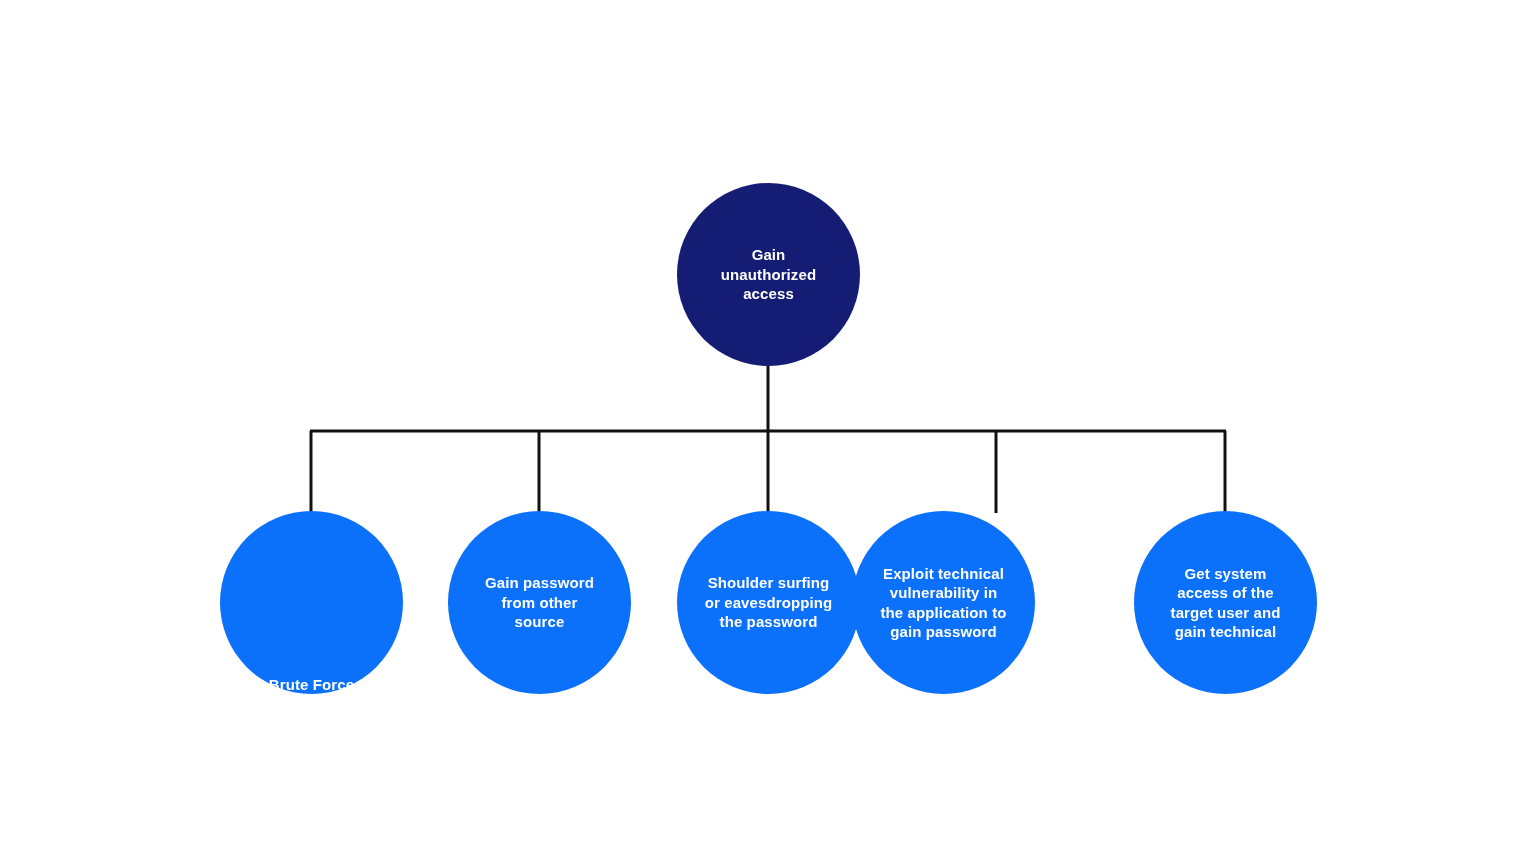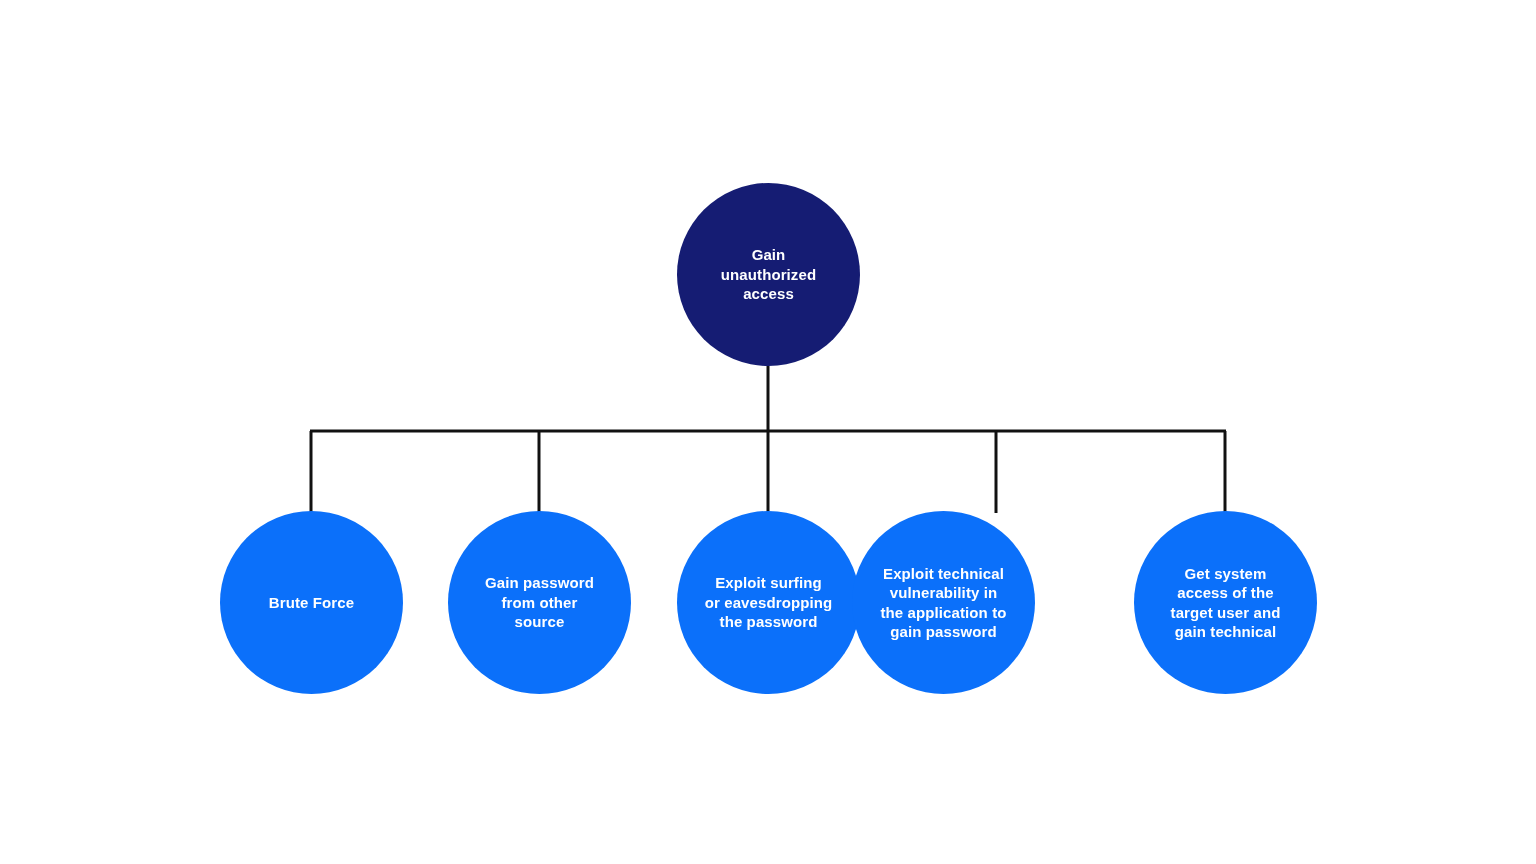--- a/index.html
+++ b/index.html
@@ -67,21 +67,21 @@
   .node-child {
     width: 183px;
     height: 183px;
     top: 511px;
     background: #0B70FA;
   }
   .node-child .node-label {
     font-size: 15px;
   }
 
-  .child-0 { left: 220px; }
+  .child-0 { left: 220px; align-items: flex-end; }
   .child-1 { left: 448px; }
   .child-2 { left: 677px; }
   .child-3 { left: 852px; }
   .child-4 { left: 1134px; }
 </style>
 </head>
 <body>
 
 <div id="attack-tree">
 
@@ -108,21 +108,21 @@
     <span class="node-label">Brute Force</span>
   </div>
 
   <div class="node node-child child-1">
     <span class="node-label">Gain password
 from other
 source</span>
   </div>
 
   <div class="node node-child child-2">
-    <span class="node-label">Exploit surfing
+    <span class="node-label">Shoulder surfing
 or eavesdropping
 the password</span>
   </div>
 
   <div class="node node-child child-3">
     <span class="node-label">Exploit technical
 vulnerability in
 the application to
 gain password</span>
   </div>

